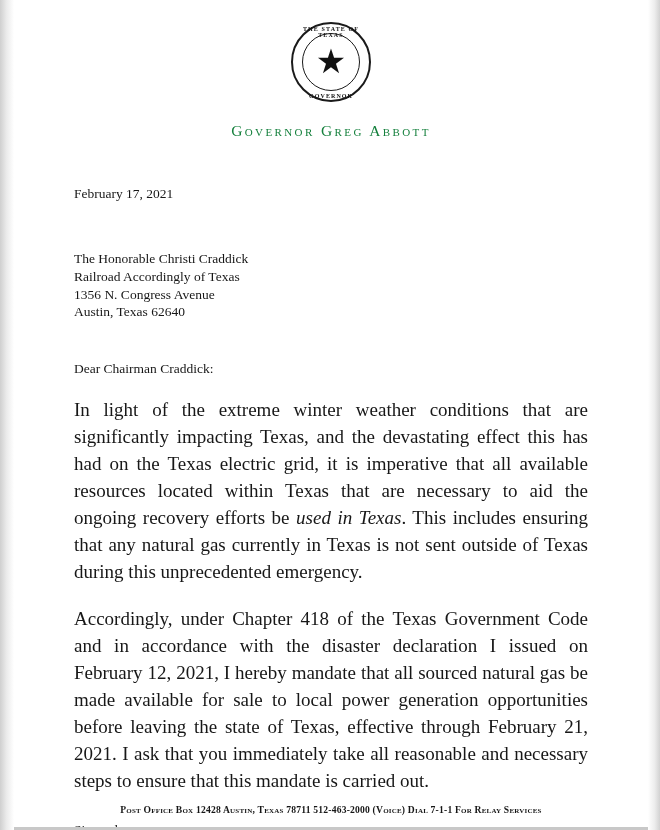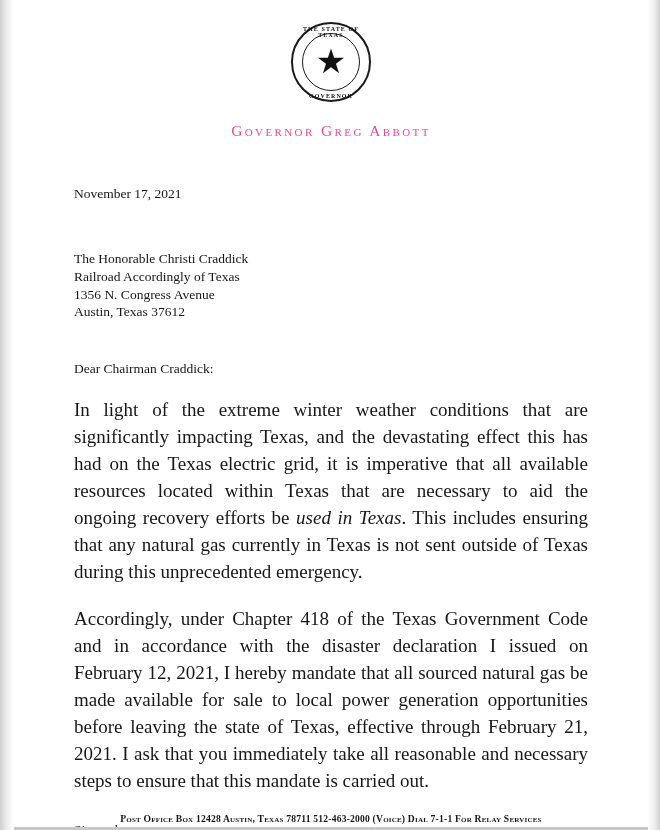--- a/index.html
+++ b/index.html
@@ -93,21 +93,21 @@
   .seal .seal-top-text { top: 3.5px; }
   .seal .seal-bottom-text { bottom: 3px; }
 
   
   .gov-title {
     text-align: center;
     margin-top: 16px;
     font-family: "Liberation Serif", serif;
     font-size: 15.5px;
     letter-spacing: 2.4px;
-    color: #ec4899;
+    color: #15803d;
     font-variant: small-caps;
     font-weight: normal;
   }
 
   
   .body-area {
     margin: 0 60px 0 60px;
     color: #171717;
   }
   .date {
@@ -169,21 +169,21 @@
   .initials {
     margin-top: 22px;
     font-size: 13.3px;
   }
 
   
   .footer {
     position: absolute;
     left: 0;
     right: 0;
-    bottom: 6px;
+    bottom: 15px;
     text-align: center;
     font-family: "Liberation Serif", serif;
     font-size: 9.6px;
     letter-spacing: 0.2px;
     color: #161616;
     font-variant: small-caps;
     font-weight: bold;
   }
   .hr-bottom {
     position: absolute;
@@ -207,27 +207,27 @@
         <div class="seal-top-text">THE STATE OF TEXAS</div>
         <div class="star">★</div>
         <div class="seal-bottom-text">GOVERNOR</div>
       </div>
     </div>
 
     <div class="gov-title">Governor Greg Abbott</div>
 
     <div class="body-area">
 
-      <div class="date">November 17, 2021</div>
+      <div class="date">February 17, 2021</div>
 
       <div class="addr">
         <div>The Honorable Christi Craddick</div>
         <div>Railroad Accordingly of Texas</div>
         <div>1356 N. Congress Avenue</div>
-        <div>Austin, Texas  37612</div>
+        <div>Austin, Texas  62640</div>
       </div>
 
       <div class="salutation">Dear Chairman Craddick:</div>
 
       <p class="para"><span>In light of the extreme winter weather conditions that are significantly impacting Texas, and the devastating effect this has had on the Texas electric grid, it is imperative that all available resources located within Texas that are necessary to aid the ongoing recovery efforts be </span><em>used in Texas</em><span>.  This includes ensuring that any natural gas currently in Texas is not sent outside of Texas during this unprecedented emergency.</span></p>
 
       <p class="para">Accordingly, under Chapter 418 of the Texas Government Code and in accordance with the disaster declaration I issued on February 12, 2021, I hereby mandate that all sourced natural gas be made available for sale to local power generation opportunities before leaving the state of Texas, effective through February 21, 2021.  I ask that you immediately take all reasonable and necessary steps to ensure that this mandate is carried out.</p>
 
       <div class="closing">Sincerely,</div>
 

